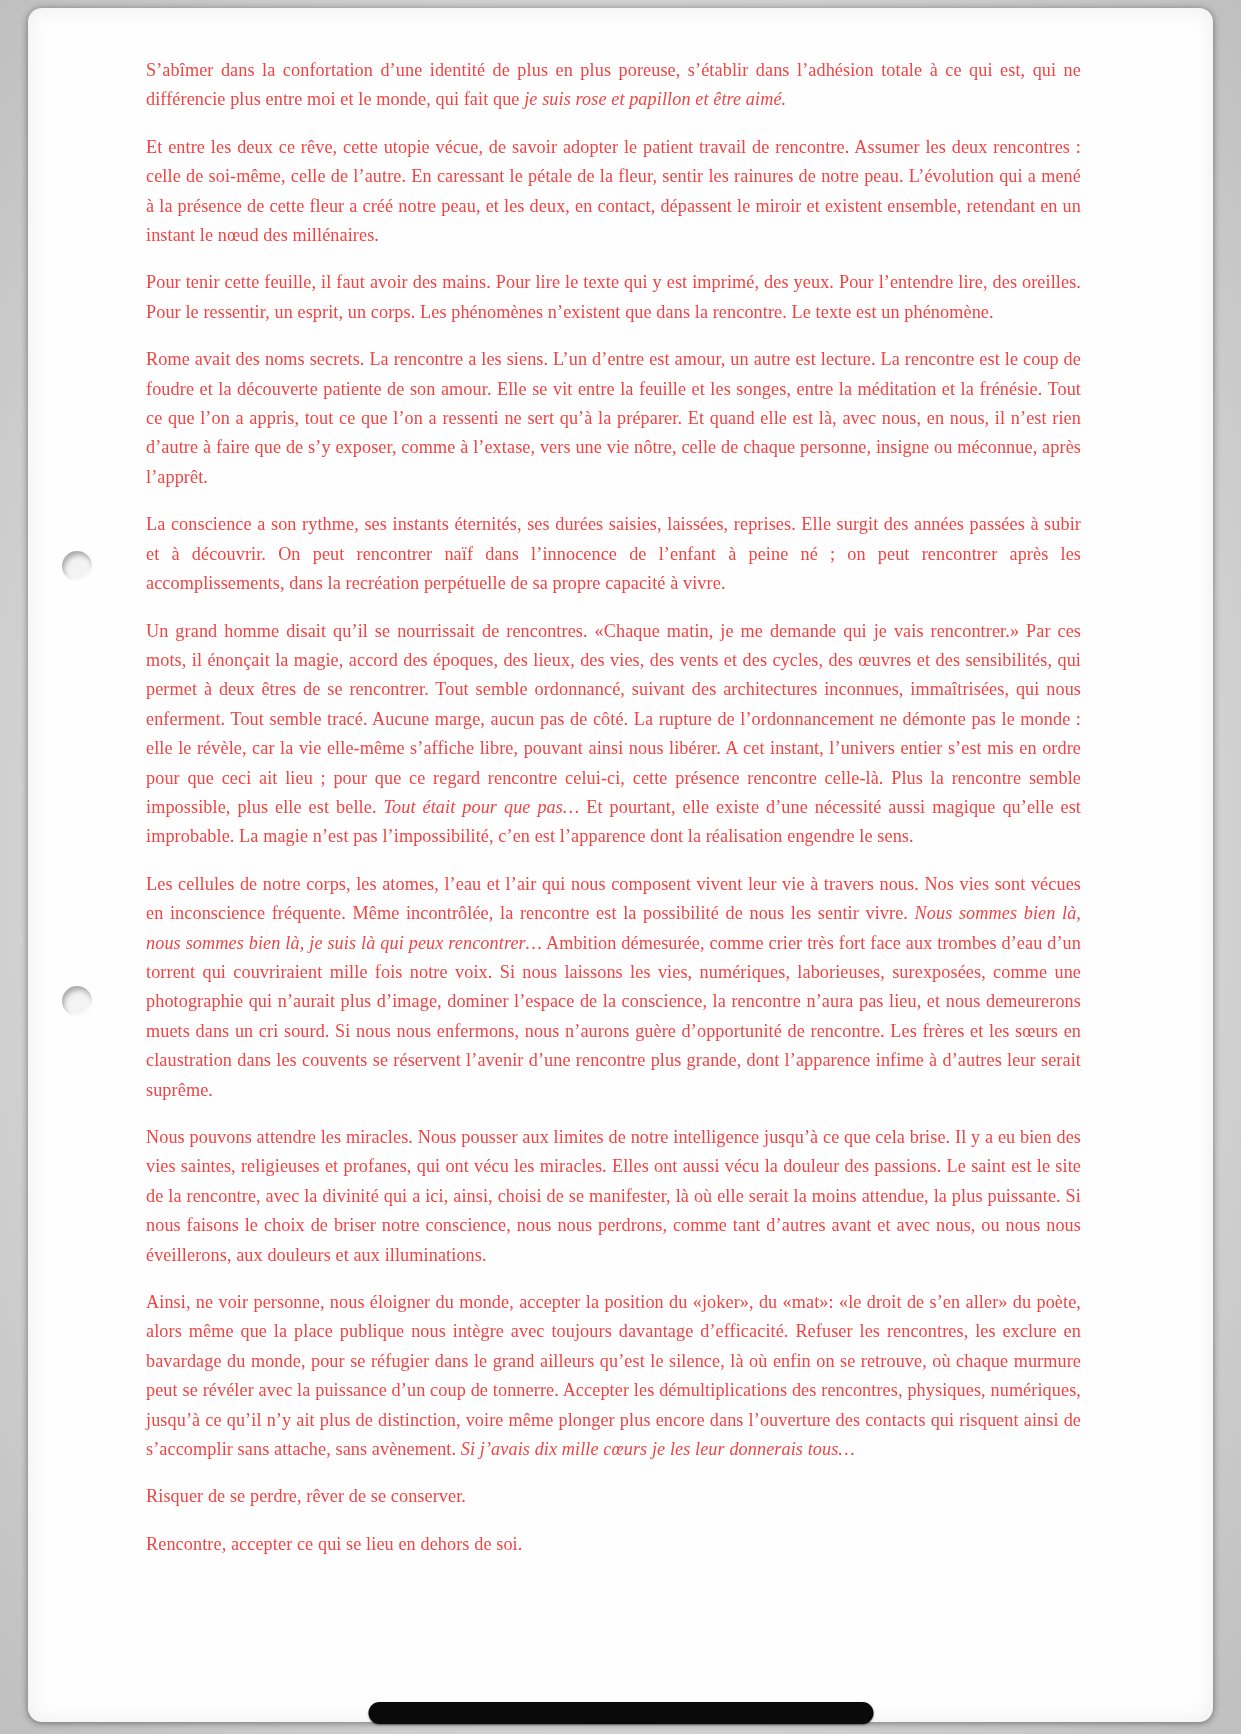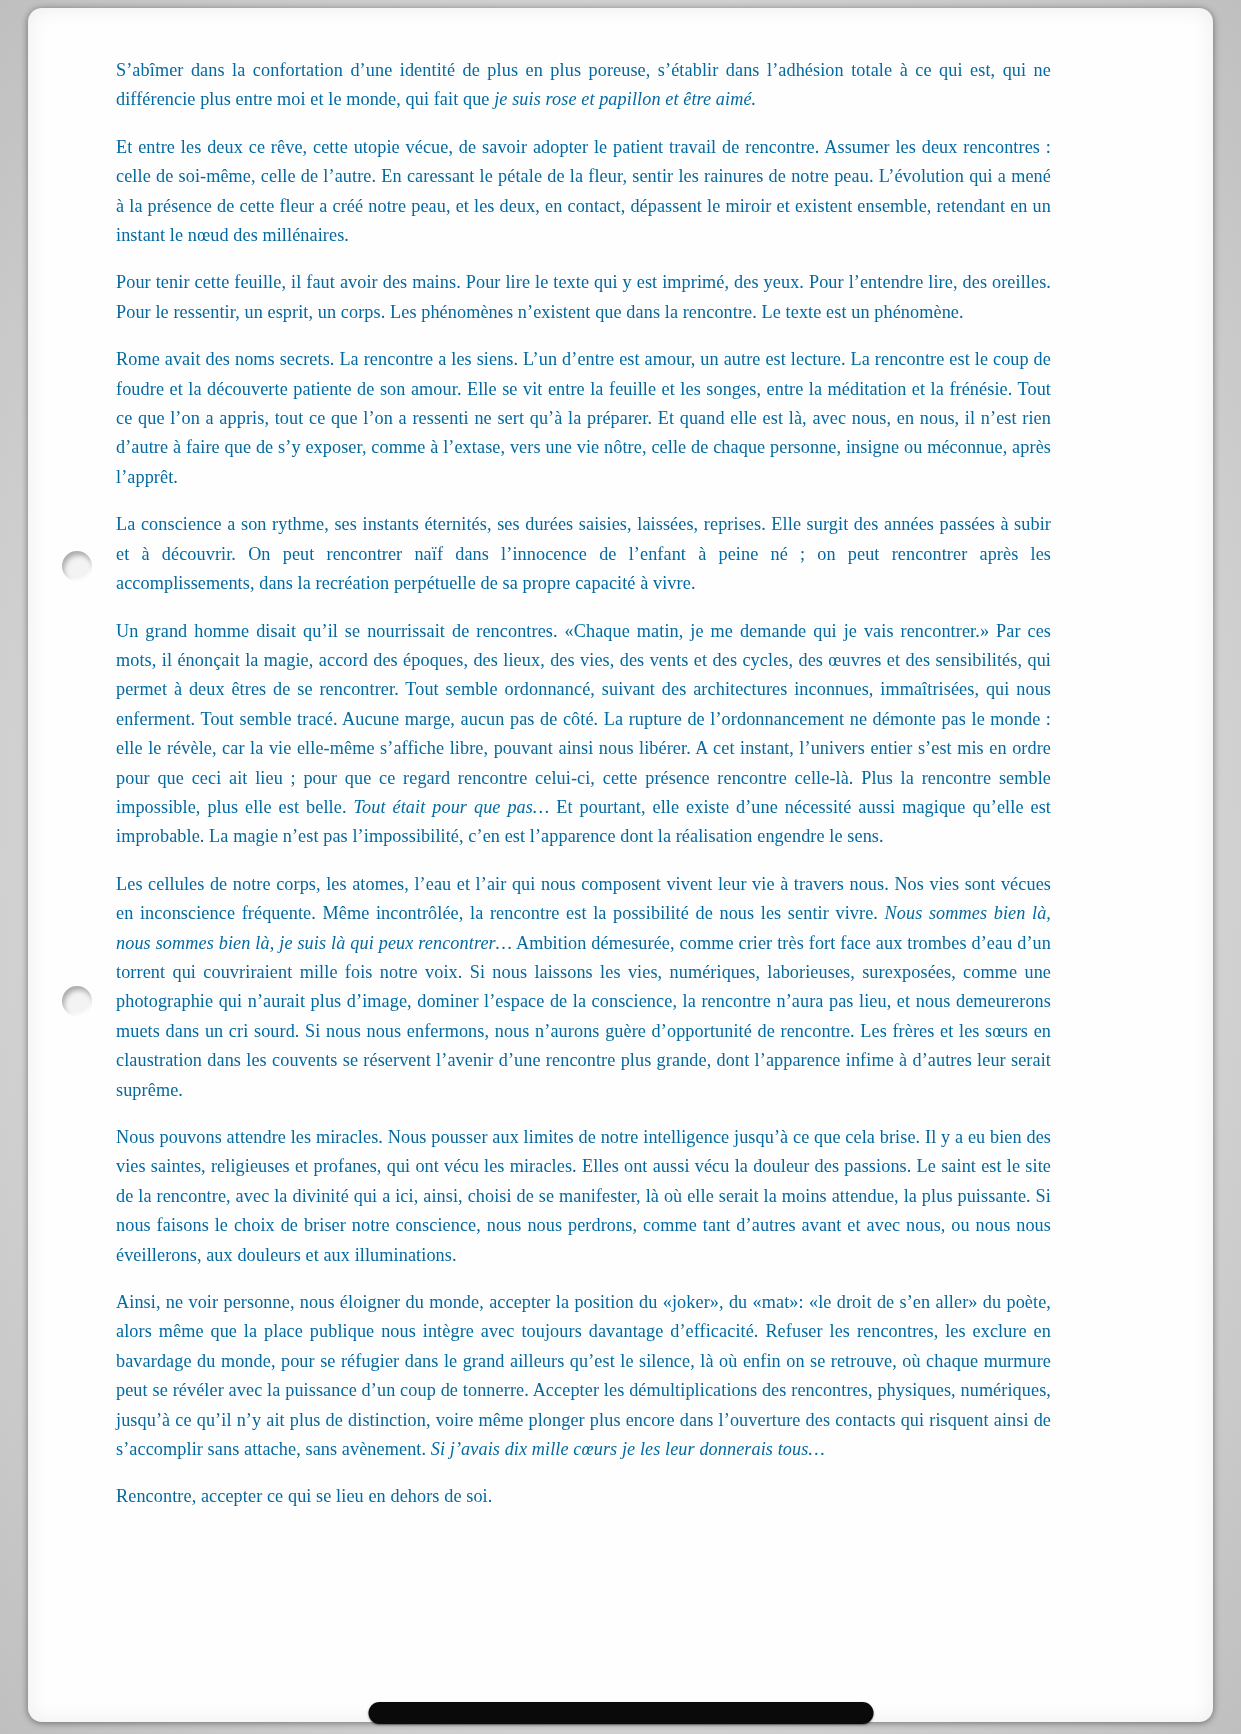--- a/index.html
+++ b/index.html
@@ -20,24 +20,24 @@
     left: 28px;
     top: 8px;
     width: 1185px;
     height: 1714px;
     background: #fefefe;
     border-radius: 14px;
     box-shadow: 0 1px 7px rgba(0,0,0,0.45), inset 0 0 22px rgba(0,0,0,0.07);
   }
   .text-block {
     position: absolute;
-    left: 88px;
+    left: 118px;
     top: 48px;
     width: 935px;
-    color: #0369a1;
+    color: #ef4444;
   }
   .text-block p {
     margin: 0 0 18px 0;
     font-size: 18.2px;
     line-height: 29.4px;
     text-align: justify;
     letter-spacing: 0.1px;
   }
   .seg { font-style: normal; }
   .seg.italic { font-style: italic; }
@@ -85,19 +85,20 @@
       <p><span class="seg">La conscience a son rythme, ses instants éternités, ses durées saisies, laissées, reprises. Elle surgit des années passées à subir et à découvrir. On peut rencontrer naïf dans l’innocence de l’enfant à peine né ; on peut rencontrer après les accomplissements, dans la recréation perpétuelle de sa propre capacité à vivre.</span></p>
 
       <p><span class="seg">Un grand homme disait qu’il se nourrissait de rencontres. «Chaque matin, je me demande qui je vais rencontrer.» Par ces mots, il énonçait la magie, accord des époques, des lieux, des vies, des vents et des cycles, des œuvres et des sensibilités, qui permet à deux êtres de se rencontrer. Tout semble ordonnancé, suivant des architectures inconnues, immaîtrisées, qui nous enferment. Tout semble tracé. Aucune marge, aucun pas de côté. La rupture de l’ordonnancement ne démonte pas le monde : elle le révèle, car la vie elle-même s’affiche libre, pouvant ainsi nous libérer. A cet instant, l’univers entier s’est mis en ordre pour que ceci ait lieu ; pour que ce regard rencontre celui-ci, cette présence rencontre celle-là. Plus la rencontre semble impossible, plus elle est belle. </span><span class="seg italic">Tout était pour que pas…</span><span class="seg"> Et pourtant, elle existe d’une nécessité aussi magique qu’elle est improbable. La magie n’est pas l’impossibilité, c’en est l’apparence dont la réalisation engendre le sens.</span></p>
 
       <p><span class="seg">Les cellules de notre corps, les atomes, l’eau et l’air qui nous composent vivent leur vie à travers nous. Nos vies sont vécues en inconscience fréquente. Même incontrôlée, la rencontre est la possibilité de nous les sentir vivre. </span><span class="seg italic">Nous sommes bien là, nous sommes bien là, je suis là qui peux rencontrer…</span><span class="seg"> Ambition démesurée, comme crier très fort face aux trombes d’eau d’un torrent qui couvriraient mille fois notre voix. Si nous laissons les vies, numériques, laborieuses, surexposées, comme une photographie qui n’aurait plus d’image, dominer l’espace de la conscience, la rencontre n’aura pas lieu, et nous demeurerons muets dans un cri sourd. Si nous nous enfermons, nous n’aurons guère d’opportunité de rencontre. Les frères et les sœurs en claustration dans les couvents se réservent l’avenir d’une rencontre plus grande, dont l’apparence infime à d’autres leur serait suprême.</span></p>
 
       <p><span class="seg">Nous pouvons attendre les miracles. Nous pousser aux limites de notre intelligence jusqu’à ce que cela brise. Il y a eu bien des vies saintes, religieuses et profanes, qui ont vécu les miracles. Elles ont aussi vécu la douleur des passions. Le saint est le site de la rencontre, avec la divinité qui a ici, ainsi, choisi de se manifester, là où elle serait la moins attendue, la plus puissante. Si nous faisons le choix de briser notre conscience, nous nous perdrons, comme tant d’autres avant et avec nous, ou nous nous éveillerons, aux douleurs et aux illuminations.</span></p>
 
       <p><span class="seg">Ainsi, ne voir personne, nous éloigner du monde, accepter la position du «joker», du «mat»: «le droit de s’en aller» du poète, alors même que la place publique nous intègre avec toujours davantage d’efficacité. Refuser les rencontres, les exclure en bavardage du monde, pour se réfugier dans le grand ailleurs qu’est le silence, là où enfin on se retrouve, où chaque murmure peut se révéler avec la puissance d’un coup de tonnerre. Accepter les démultiplications des rencontres, physiques, numériques, jusqu’à ce qu’il n’y ait plus de distinction, voire même plonger plus encore dans l’ouverture des contacts qui risquent ainsi de s’accomplir sans attache, sans avènement. </span><span class="seg italic">Si j’avais dix mille cœurs je les leur donnerais tous…</span></p>
 
+      <p><span class="seg">Risquer de se perdre, rêver de se conserver.</span></p>
 
       <p><span class="seg">Rencontre, accepter ce qui se lieu en dehors de soi.</span></p>
     </div>
   </div>
 
   <div class="home-bar"></div>
 </div>
 
 </body></html>

